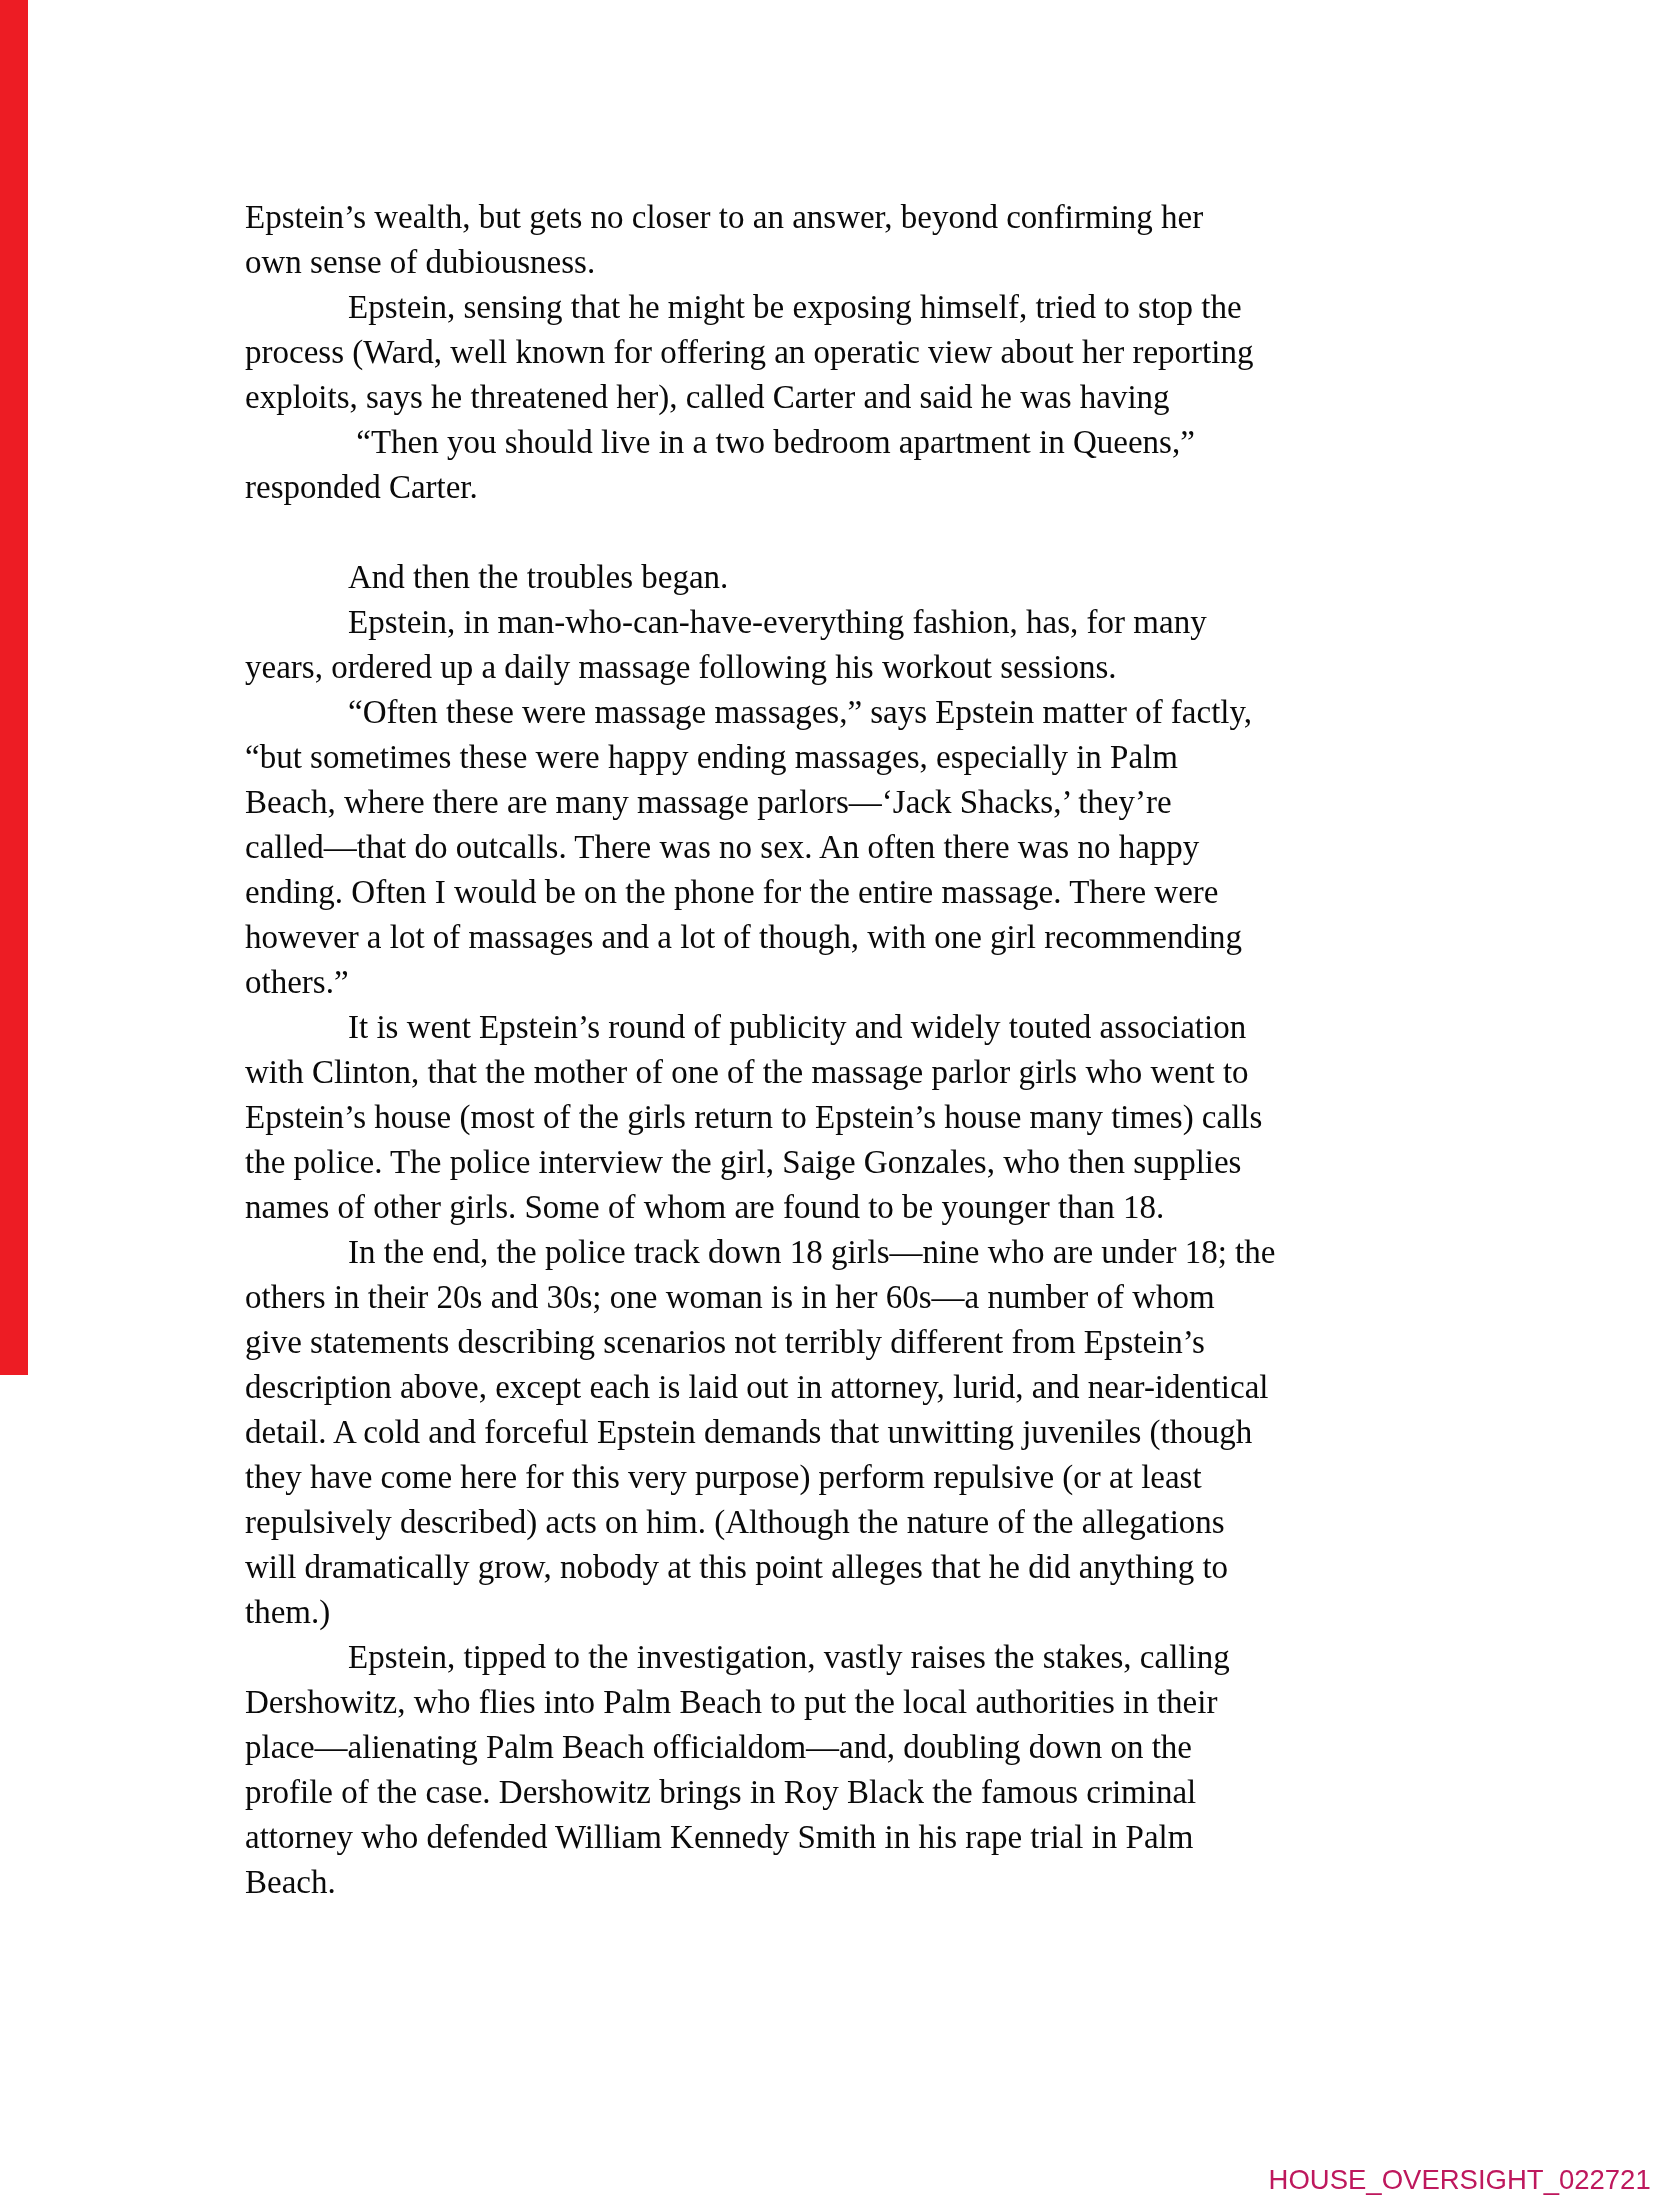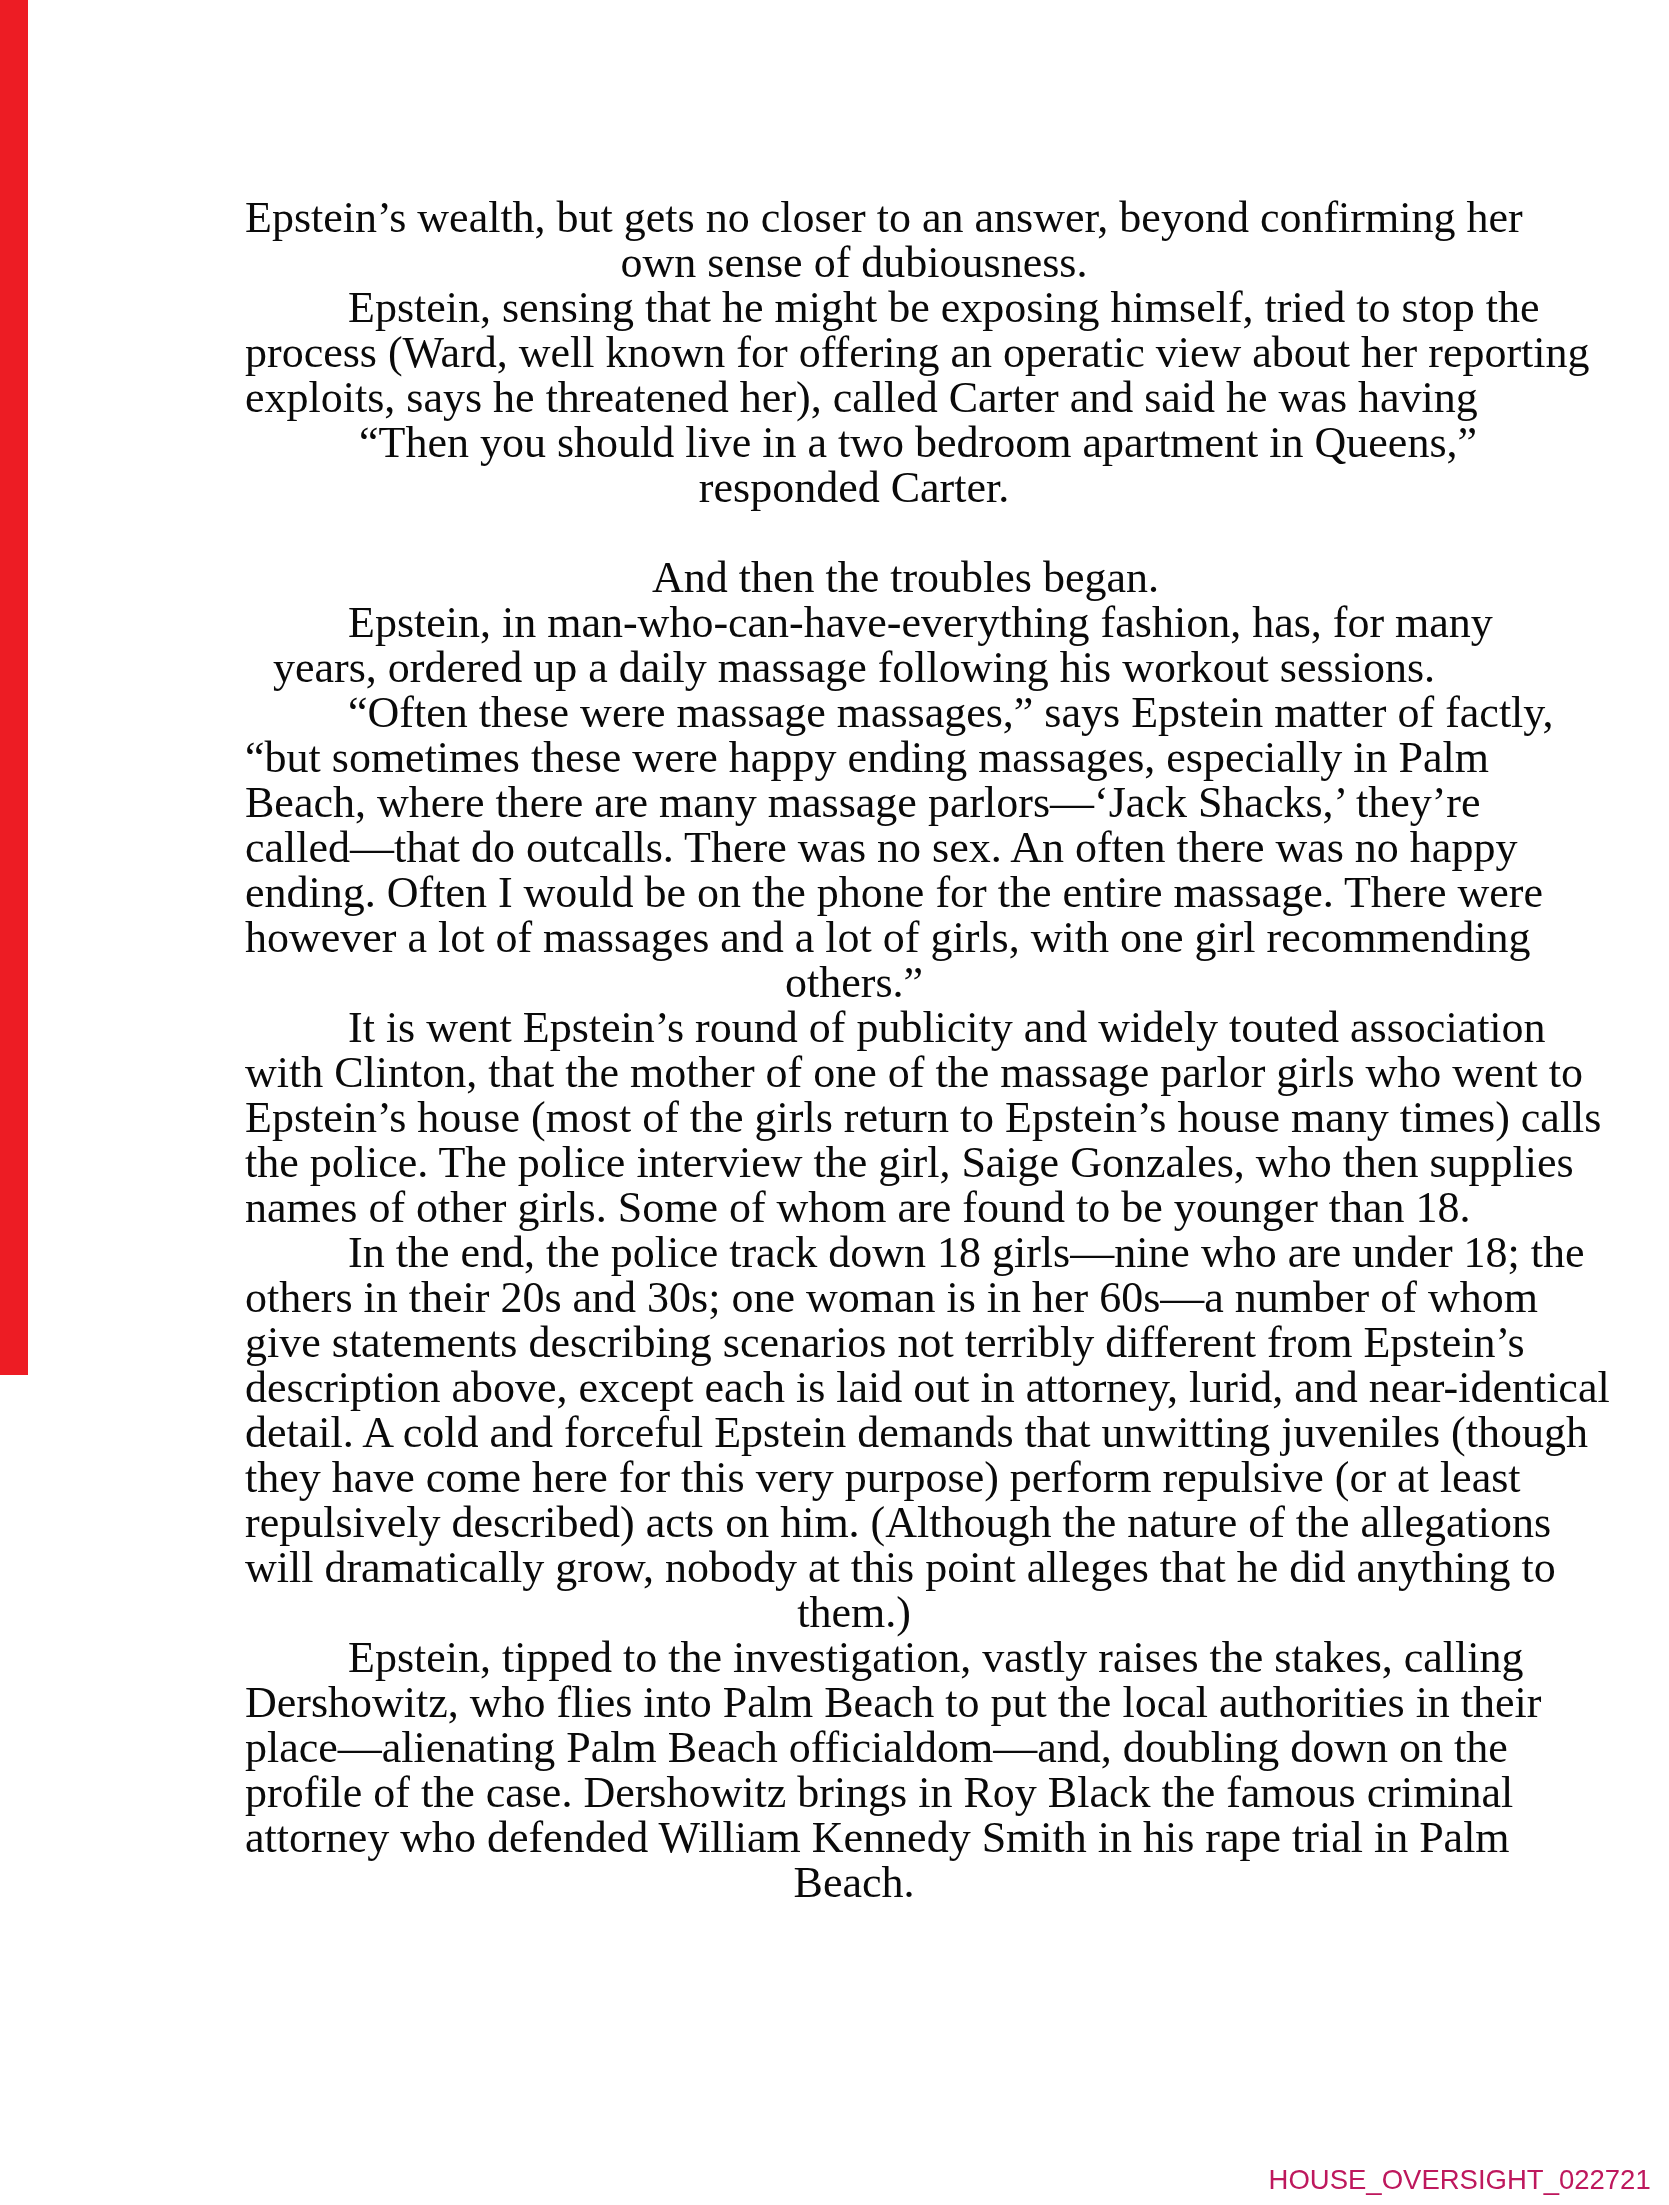--- a/index.html
+++ b/index.html
@@ -21,23 +21,22 @@
     top: 0;
     width: 27.5px;
     height: 1375px;
   }
   .text-block {
     position: absolute;
     left: 245px;
     top: 195px;
     width: 1218px;
     color: #0a0a0a;
-    font-size: 44px;
+    font-size: 33px;
     line-height: 45px;
-    text-align: center;
   }
   .text-line {
     white-space: pre;
     min-height: 45px;
   }
   .text-line.indent {
     padding-left: 103px;
   }
   .bates {
     position: absolute;
@@ -65,21 +64,21 @@
       <div class="text-line">responded Carter.</div>
       <div class="text-line"></div>
       <div class="text-line indent">And then the troubles began.</div>
       <div class="text-line indent">Epstein, in man-who-can-have-everything fashion, has, for many</div>
       <div class="text-line">years, ordered up a daily massage following his workout sessions.</div>
       <div class="text-line indent">“Often these were massage massages,” says Epstein matter of factly,</div>
       <div class="text-line">“but sometimes these were happy ending massages, especially in Palm</div>
       <div class="text-line">Beach, where there are many massage parlors—‘Jack Shacks,’ they’re</div>
       <div class="text-line">called—that do outcalls. There was no sex. An often there was no happy</div>
       <div class="text-line">ending. Often I would be on the phone for the entire massage. There were</div>
-      <div class="text-line">however a lot of massages and a lot of girls, with one girl recommending</div>
+      <div class="text-line">however a lot of massages and a lot of though, with one girl recommending</div>
       <div class="text-line">others.”</div>
       <div class="text-line indent">It is went Epstein’s round of publicity and widely touted association</div>
       <div class="text-line">with Clinton, that the mother of one of the massage parlor girls who went to</div>
       <div class="text-line">Epstein’s house (most of the girls return to Epstein’s house many times) calls</div>
       <div class="text-line">the police. The police interview the girl, Saige Gonzales, who then supplies</div>
       <div class="text-line">names of other girls. Some of whom are found to be younger than 18.</div>
       <div class="text-line indent">In the end, the police track down 18 girls—nine who are under 18; the</div>
       <div class="text-line">others in their 20s and 30s; one woman is in her 60s—a number of whom</div>
       <div class="text-line">give statements describing scenarios not terribly different from Epstein’s</div>
       <div class="text-line">description above, except each is laid out in attorney, lurid, and near-identical</div>

